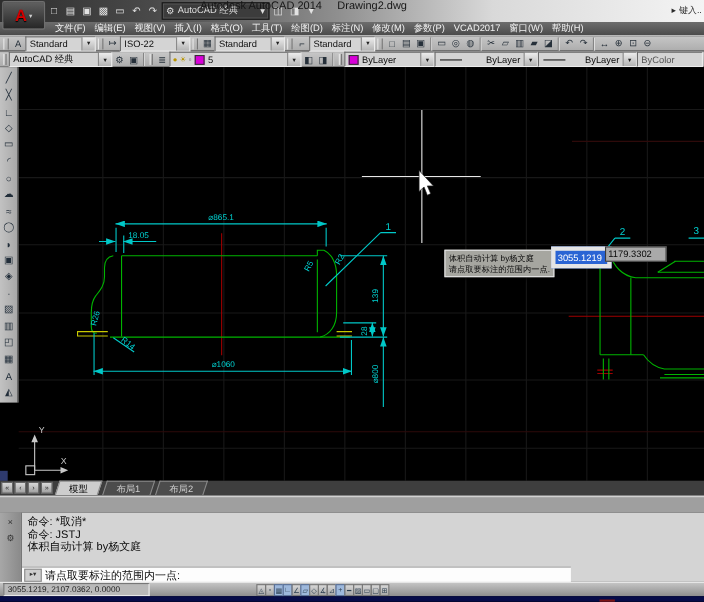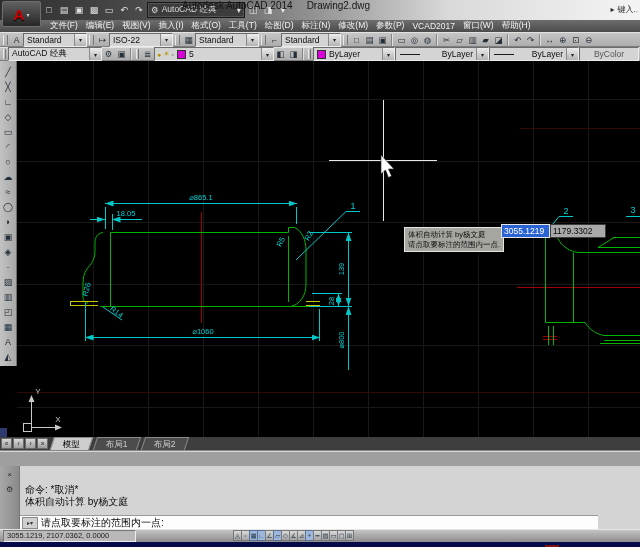--- a/index.html
+++ b/index.html
@@ -17,21 +17,21 @@
   .qat{display:flex;align-items:center;gap:1px}
   .qico{width:14px;height:14px;display:flex;align-items:center;justify-content:center;
         font-size:9px;color:#e2e2e2}
   .qcombo{display:flex;align-items:center;height:14px;background:#3c3c3c;border:1px solid #191919;
           box-shadow:0 0 0 1px #555 inset;color:#dcdcdc;font-size:8.5px;padding:0 3px;gap:3px}
   #title-text{top:0;left:0;width:552px;text-align:center;font-size:10px;color:#161616}
   #title-text b{font-weight:normal;margin-left:14px}
   #infocenter{right:2px;top:4px;display:flex;align-items:center;gap:3px;color:#2a2a2a;font-size:8px}
   
   #menubar{left:0;top:20px;width:640px;height:12px;background:linear-gradient(#6d6d6d,#4b4b4b);
-           display:flex;align-items:center;padding-left:46px;box-sizing:border-box}
+           display:flex;padding-left:46px;box-sizing:border-box}
   .menu-item{color:#f2f2f2;font-size:8.5px;padding:0 4px;white-space:nowrap}
   
   .tbrow{left:0;width:640px;background:linear-gradient(#c6c6c6,#adadad);
          border-top:1px solid #e2e2e2;border-bottom:1px solid #7e7e7e;
          display:flex;align-items:center;box-sizing:border-box;padding:0 1px}
   #tbrow1{top:32px;height:15px}
   #tbrow2{top:47px;height:14px}
   .grip{width:3px;height:10px;border-left:1px solid #e8e8e8;border-right:1px solid #777;margin:0 2px}
   .tico{width:13px;height:12px;display:flex;align-items:center;justify-content:center;
         font-size:8.5px;color:#26303a;flex:none}
@@ -49,49 +49,49 @@
   
   #drawbar{left:0;top:61px;width:17px;height:305px;background:linear-gradient(90deg,#c2c2c2,#a8a8a8);
            border-right:1px solid #6e6e6e;z-index:10;display:flex;flex-direction:column;align-items:center;padding-top:3px;box-sizing:border-box}
   .dico{width:15px;height:15px;display:flex;align-items:center;justify-content:center;font-size:9px;color:#222e3a;flex:none}
   
   #canvas{left:0;top:61px;width:640px;height:376px;background:#000}
   #tooltip{left:404px;top:166px;background:#a6a6a0;border:1px solid #e4e4e4;
            box-shadow:1px 2px 3px rgba(0,0,0,.8);padding:2px 3px;z-index:20}
   #tooltip div{font-size:7.5px;color:#0c0c0c;white-space:nowrap;line-height:9.5px}
   .dynbox{height:12px;z-index:20;font-size:8.5px;line-height:12px;padding:0 2px;white-space:nowrap}
-  #dynx{left:501px;top:163px;width:43px;background:#2a64d4;color:#fff;border:1px solid #e5e5e5}
+  #dynx{left:501px;top:163px;width:43px;background:#2a64d4;color:#fff;border:4px solid #e5e5e5}
   #dyny{left:550px;top:163px;width:50px;background:#a9a9a9;color:#0a0a0a;border:1px solid #3c3c3c}
   
   #tabbar{left:0;top:437px;width:640px;height:13px;background:#3e3e3e;display:flex;align-items:flex-end}
   .tnav{width:11px;height:11px;background:linear-gradient(#d8d8d8,#9f9f9f);border:1px solid #6a6a6a;
         font-size:6.5px;color:#222;display:flex;align-items:center;justify-content:center;margin:0 0 1px 1px;box-sizing:border-box}
   .tab{height:12px;line-height:12px;padding:0 10px;font-size:8.5px;transform:skewX(-18deg);
        border:1px solid #8a8a8a;border-bottom:none;margin-left:4px}
   .tab span{display:inline-block;transform:skewX(18deg)}
   .tab.active{background:#cdcdcd;color:#000}
   .tab.idle{background:#4c4c4c;color:#cfcfcf}
   #edgeblue{left:0;top:428px;width:7px;height:22px;background:#2e3a6e}
   
   #band{left:0;top:450px;width:640px;height:16px;background:#9f9f9f;
         border-top:2px groove #d8d8d8;box-sizing:border-box}
   #cmdwin{left:0;top:466px;width:640px;height:63px;background:#d4d4d4;display:flex}
   #cmdgutter{width:20px;background:linear-gradient(90deg,#a7a7a7,#8a8a8a);border-right:1px solid #777;
              display:flex;flex-direction:column;align-items:center;padding-top:2px;box-sizing:border-box;gap:3px}
   .gbtn{width:13px;height:12px;font-size:8px;color:#2e2e2e;display:flex;align-items:center;justify-content:center}
-  #cmdhist{flex:1;padding:18px 5px;box-sizing:border-box}
+  #cmdhist{flex:1;padding:3px 5px;box-sizing:border-box}
   .cline{font-size:10px;color:#0a0a0a;line-height:11.5px;white-space:nowrap}
-  #cmdactive{left:20px;top:515px;width:578px;height:14px;background:#fdfdfd;border-top:1px solid #9a9a9a;
+  #cmdactive{left:20px;top:515px;width:499px;height:14px;background:#fdfdfd;border-top:1px solid #9a9a9a;
              display:flex;align-items:center;gap:3px;padding-left:2px;box-sizing:border-box}
   #cmdactive .cicon{width:14px;height:10px;background:#cfcfcf;border:1px solid #8b8b8b;font-size:6px;
                     color:#333;display:flex;align-items:center;justify-content:center}
   #cmdactive .ctext{font-size:10px;color:#0a0a0a}
   
   #statusbar{left:0;top:529px;width:640px;height:13px;background:linear-gradient(#c4c4c4,#8d8d8d);
-             border-top:1px solid #e6e6e6;display:flex;align-items:flex-start;box-sizing:border-box}
+             border-top:1px solid #e6e6e6;display:flex;align-items:flex-end;box-sizing:border-box}
   #coords{margin-left:3px;width:128px;height:10px;line-height:10px;font-size:7.5px;color:#1c1c1c;
           padding-left:3px;border:1px solid;border-color:#777 #eee #eee #777;background:#b9b9b9;white-space:nowrap}
   #toggles{margin-left:98px;display:flex;gap:0}
   .sbtn{width:9px;height:11px;font-size:6.5px;color:#274; color:#2c3e50;
         background:linear-gradient(#d8d8d8,#a5a5a5);border:1px solid #787878;margin-left:-1px;
         display:flex;align-items:center;justify-content:center;box-sizing:border-box}
   .sbtn.on{background:#9db8dc;border-color:#5a6f94}
   #navy{left:0;top:542px;width:640px;height:5px;background:#060b48}
   #navy i{position:absolute;left:545px;top:3px;width:14px;height:2px;background:#7c1414}
 </style>
@@ -228,21 +228,21 @@
     <span class="ltline"></span>
     <span class="val" style="text-align:right">ByLayer</span>
     <span class="dd">▾</span>
   </span>
   <span class="combo" style="width:88px">
     <span class="ltline"></span>
     <span class="val" style="text-align:right">ByLayer</span>
     <span class="dd">▾</span>
   </span>
   <span class="combo" style="width:58px">
-    <span class="val" style="text-align:center;color:#555">ByColor</span>
+    <span class="val" style="color:#555">ByColor</span>
   </span>
 </div>
 
 <div id="canvas" class="abs">
   <svg width="640" height="376" viewBox="0 61 640 376" style="font-family:'Liberation Sans','DejaVu Sans',sans-serif">
     <defs>
       <marker id="ae" markerWidth="9" markerHeight="6" refX="8.5" refY="3" orient="auto">
         <path d="M0,0L8.5,3L0,6Z" fill="#00c8c8"></path>
       </marker>
       <marker id="as" markerWidth="9" markerHeight="6" refX="8.5" refY="3" orient="auto-start-reverse">
@@ -385,20 +385,21 @@
 
 <div id="band" class="abs"></div>
 
 <div id="cmdwin" class="abs">
   <div id="cmdgutter">
     <span class="gbtn">×</span>
     <span class="gbtn">⚙</span>
   </div>
   <div id="cmdhist">
     <div class="cline">命令: *取消*</div>
+    <div class="cline">命令: JSTJ</div>
     <div class="cline">体积自动计算  by杨文庭</div>
   </div>
 </div>
 <div id="cmdactive" class="abs">
   <span class="cicon">
     <span>▸</span>
       <span>▾</span>
   </span>
   <span class="ctext">请点取要标注的范围内一点:</span>
 </div>

